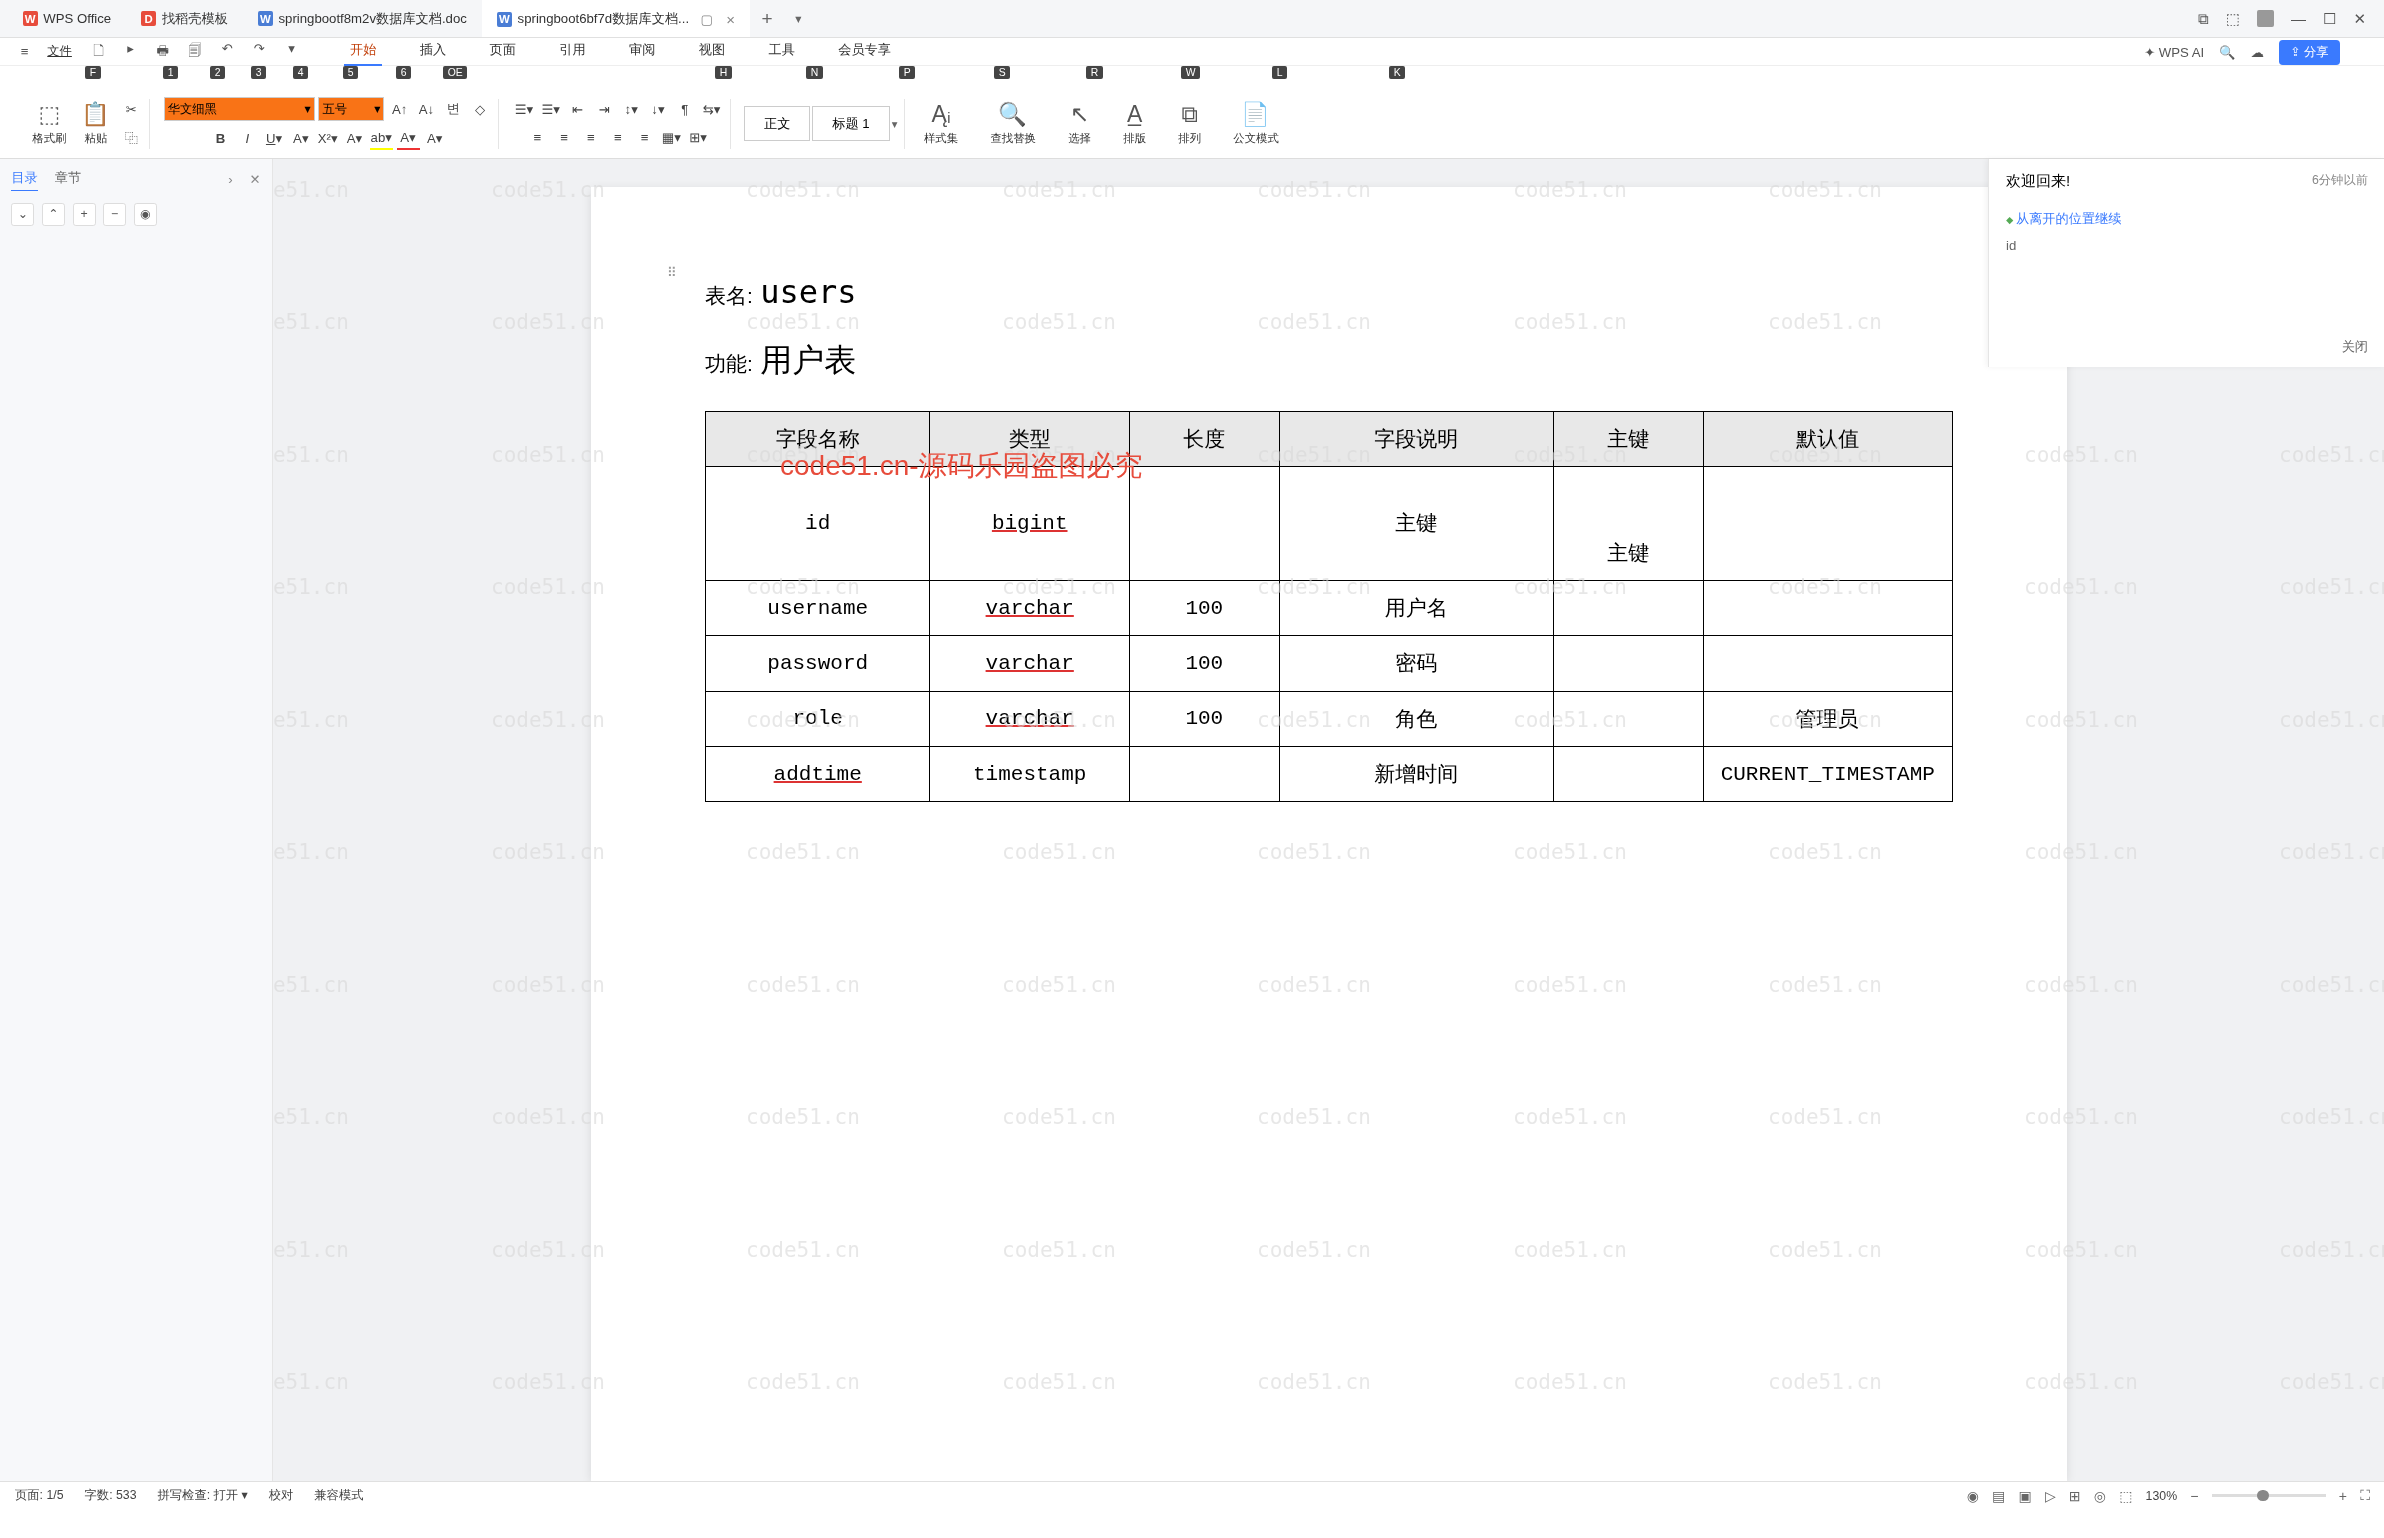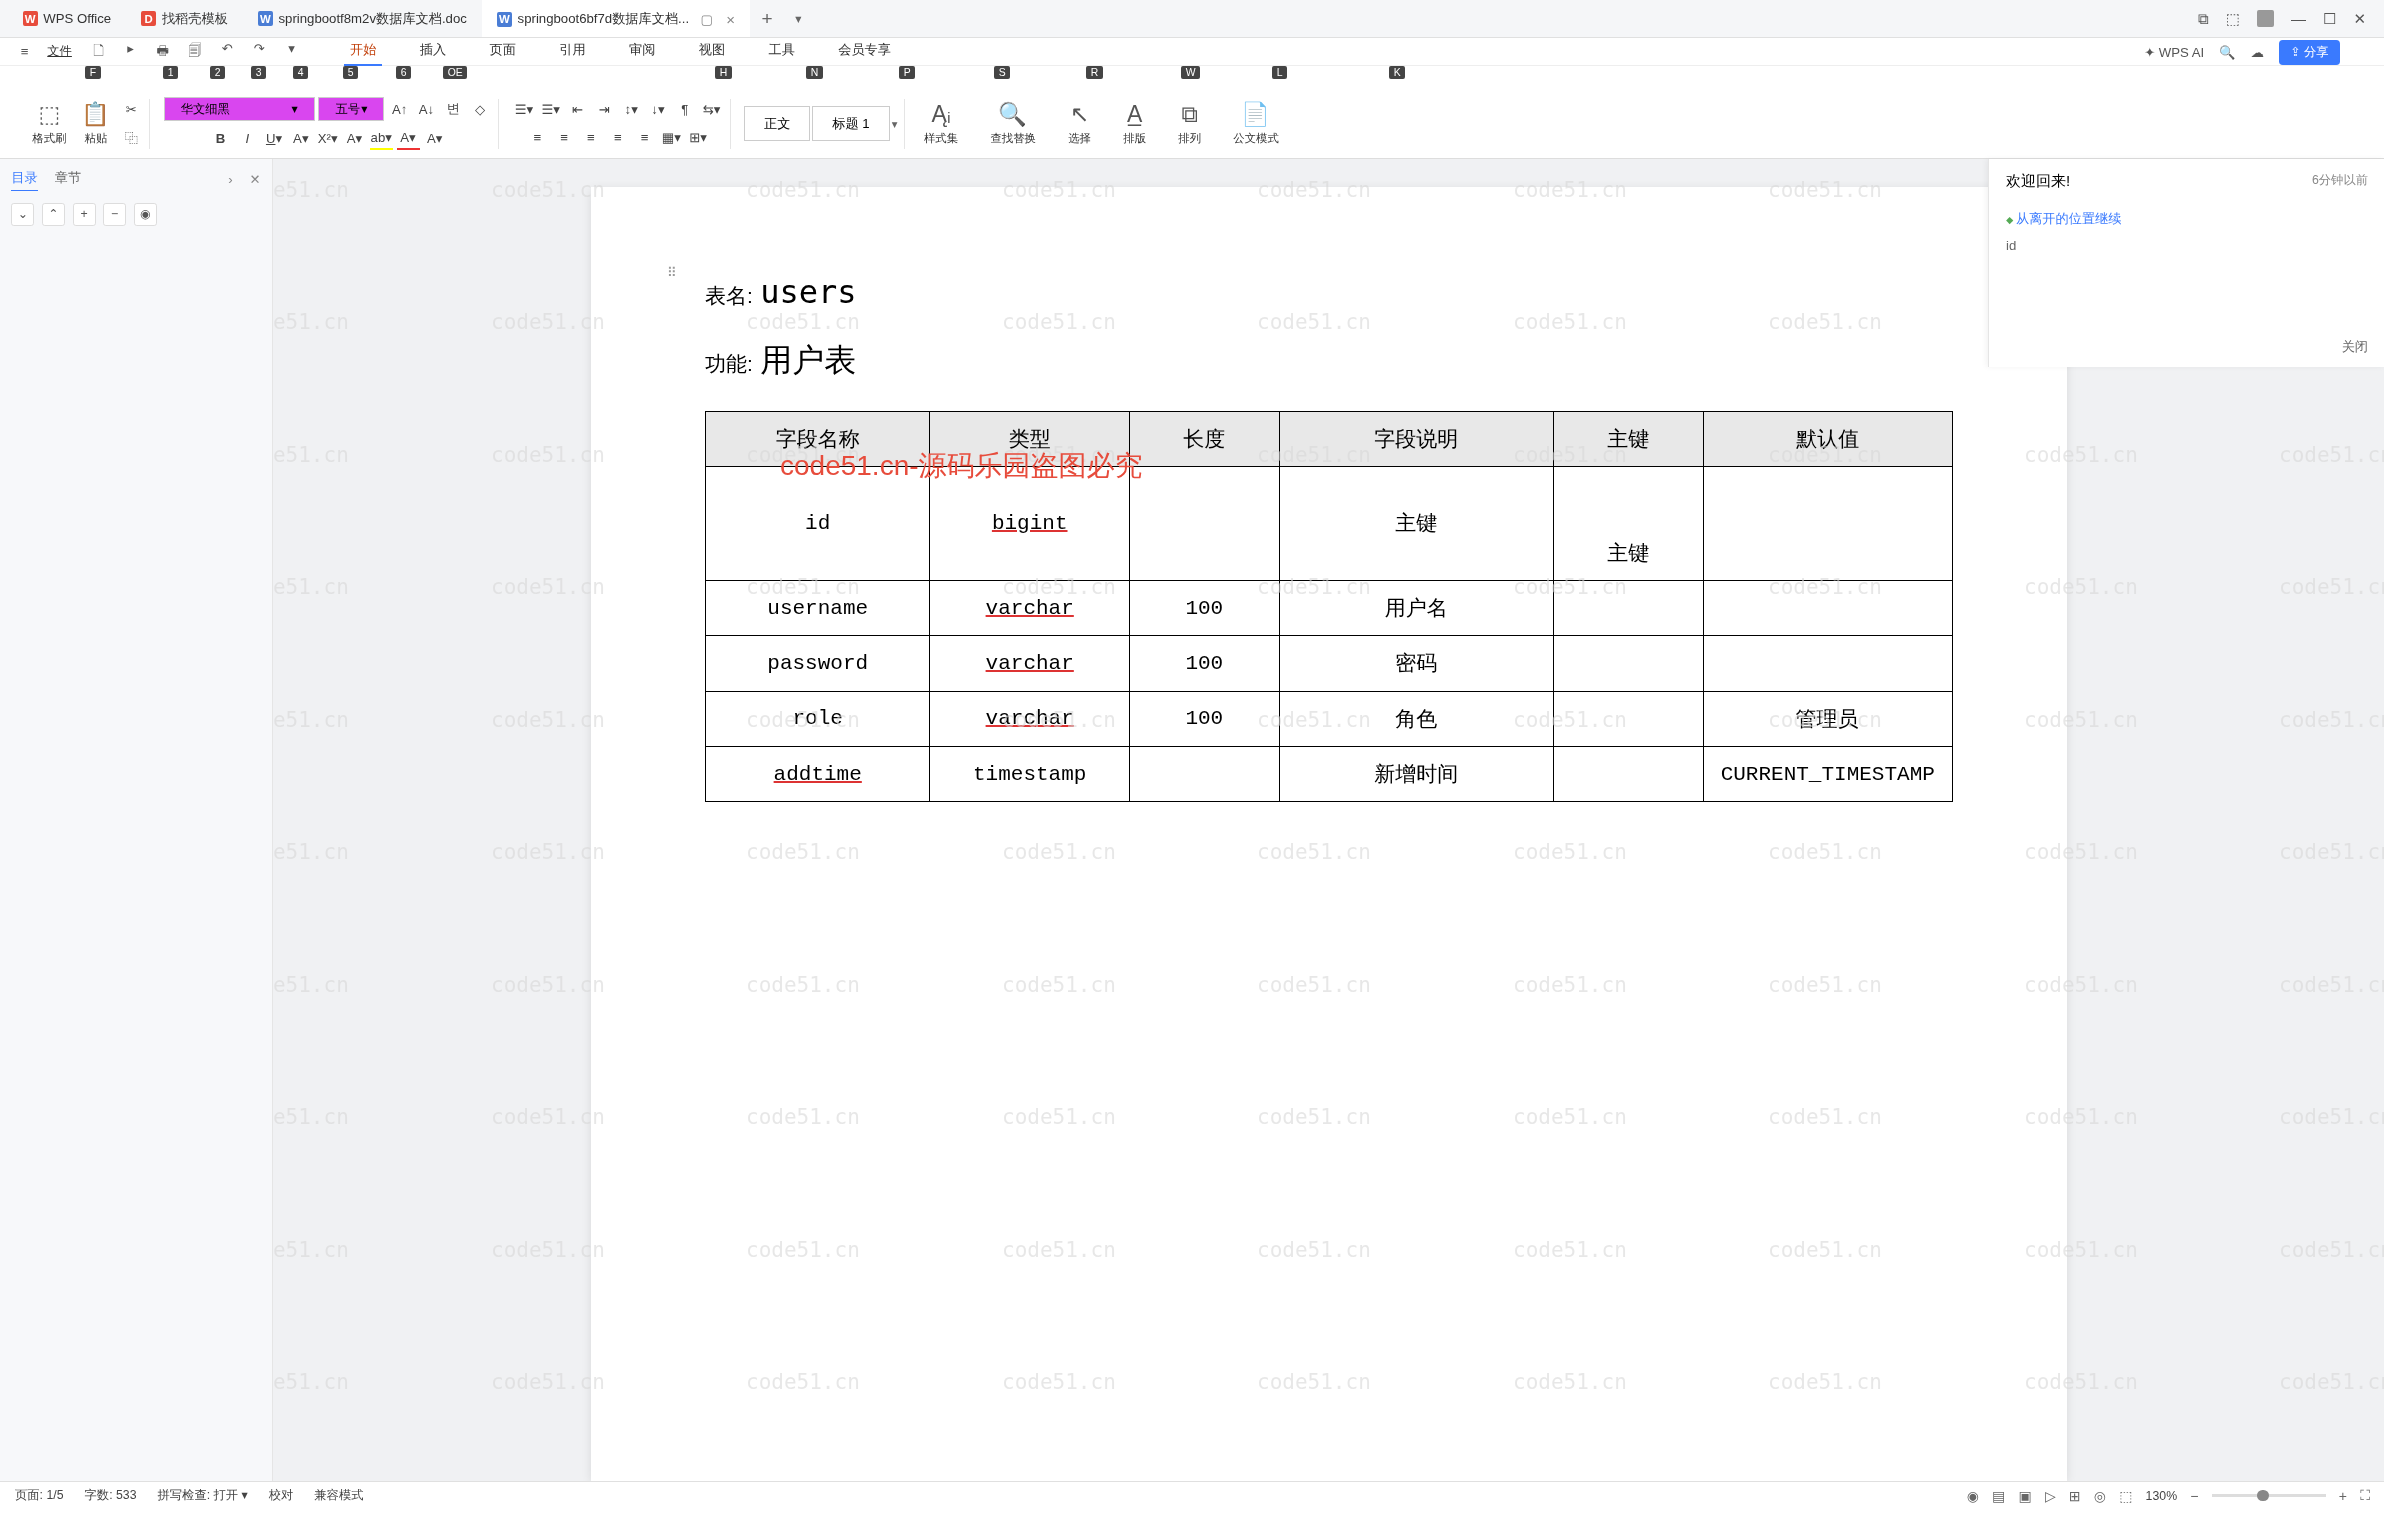--- a/index.html
+++ b/index.html
@@ -37,21 +37,21 @@
 .key-hint { position: absolute; background: #444; color: #fff; font-size: 10.4px; padding: 0.9px 4.7px; border-radius: 1.9px; }
 
 
 .ribbon { height: 70px; background: #fff; border-bottom: 0.9px solid #ddd; display: flex; align-items: center; padding: 0 19px; gap: 5.7px; }
 .ribbon-group { display: flex; flex-direction: column; align-items: center; padding: 0 7.6px; height: 100%; justify-content: center; position: relative; }
 .ribbon-group.sep::after { content: ''; position: absolute; right: 0; top: 9.5px; bottom: 9.5px; width: 0.9px; background: #e5e5e5; }
 .ribbon-big-btn { display: flex; flex-direction: column; align-items: center; gap: 3.8px; font-size: 11.4px; color: #333; cursor: pointer; padding: 3.8px 5.7px; }
 .ribbon-big-icon { font-size: 23px; color: #555; }
 .ribbon-row { display: flex; gap: 3.8px; align-items: center; }
 .ribbon-small { width: 23px; height: 23px; display: flex; align-items: center; justify-content: center; font-size: 13.2px; color: #444; cursor: pointer; }
-.font-select { height: 24.6px; border: 0.9px solid #ccc; padding: 0 16px; font-size: 12.3px; background: #d946ef; display: flex; align-items: center; }
+.font-select { height: 24.6px; border: 0.9px solid #ccc; padding: 0 3px; font-size: 12.3px; background: #f97316; display: flex; align-items: center; }
 .style-box { border: 0.9px solid #ccc; padding: 7.6px 19px; font-size: 13.2px; cursor: pointer; }
 
 
 .body-area { display: flex; height: calc(100% - 38px - 28px - 30px - 23px - 70px - 28px); position: relative; }
 .side-panel { width: 273px; background: #f7f8fa; border-right: 0.9px solid #e5e5e5; padding: 9.5px 11.4px; }
 .side-tabs { display: flex; gap: 17px; font-size: 13.2px; margin-bottom: 11.4px; align-items: center; }
 .side-tab { color: #666; cursor: pointer; padding-bottom: 3.8px; }
 .side-tab.active { color: #3a7afe; border-bottom: 1.9px solid #3a7afe; font-weight: 500; }
 .side-controls { display: flex; gap: 7.6px; }
 .side-ctrl { width: 23px; height: 23px; border: 0.9px solid #ddd; border-radius: 2.8px; display: flex; align-items: center; justify-content: center; font-size: 12.3px; color: #555; background: #fff; cursor: pointer; }

